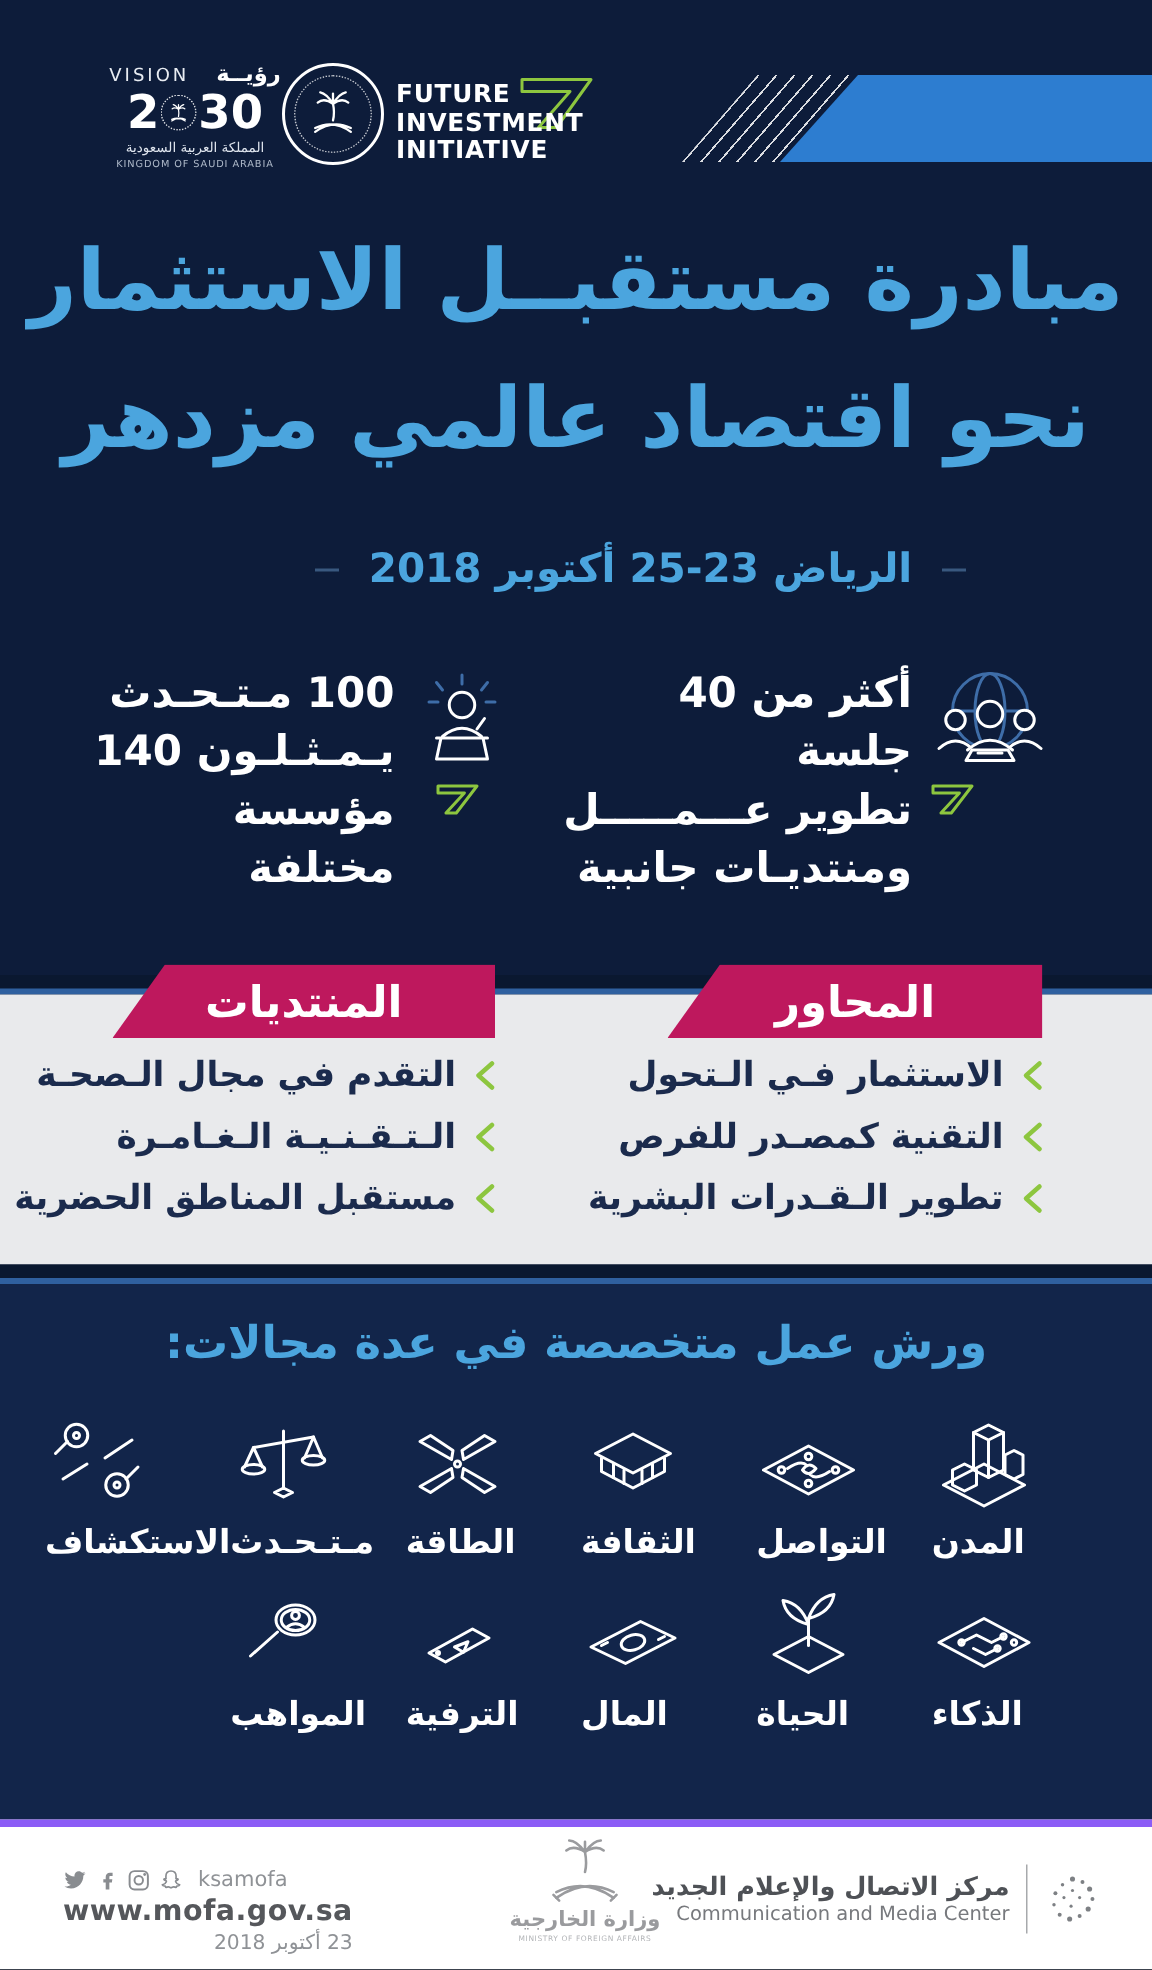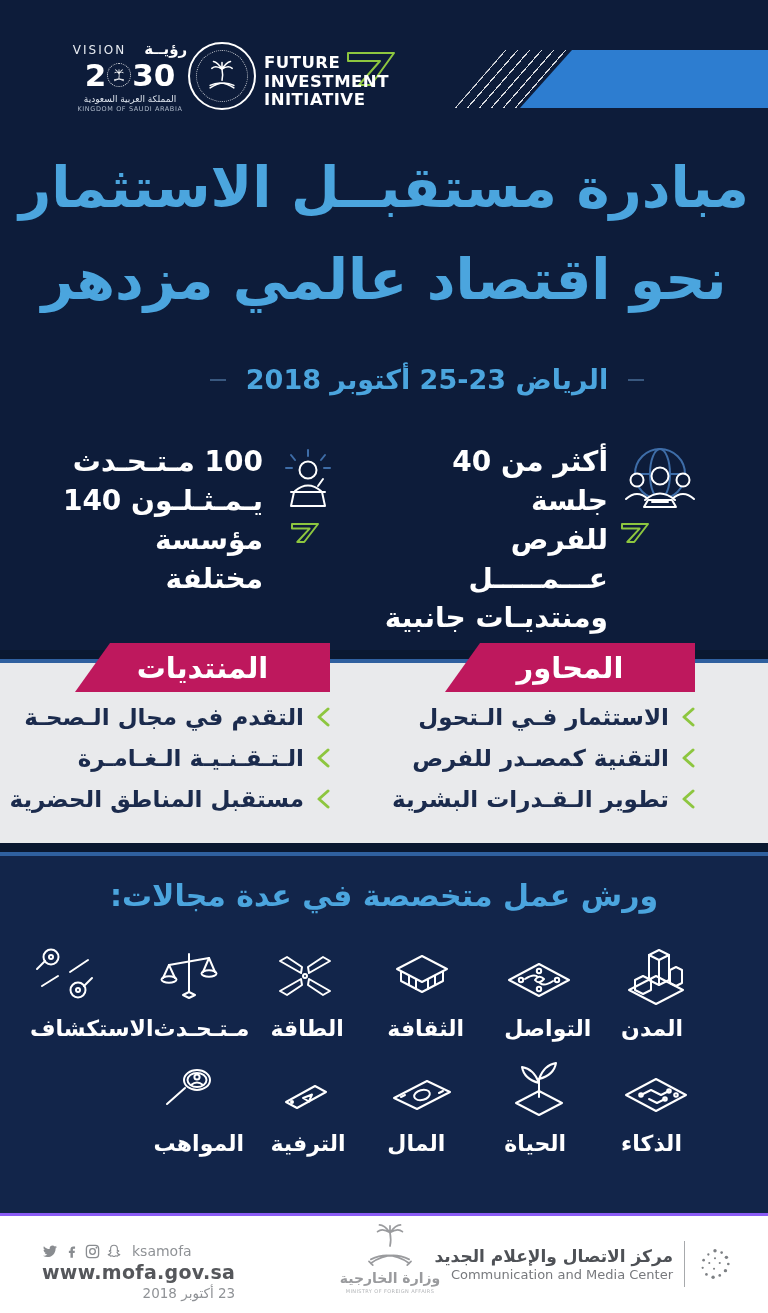--- a/index.html
+++ b/index.html
@@ -83,21 +83,21 @@
   .wicon path,.wicon circle,.wicon ellipse{stroke:#fff;stroke-width:2;fill:none;
     stroke-linejoin:round;stroke-linecap:round;}
   .sicon path,.sicon circle,.sicon ellipse{stroke:#fff;stroke-width:2;fill:none;
     stroke-linejoin:round;stroke-linecap:round;}
   .sicon .b{stroke:#3e6da8;}
   .sicon .g,.gseven path{stroke:#8dc63f;fill:none;stroke-width:2;stroke-linejoin:round;}
   .sicon .mask{fill:#0d1c3a;}
 
   
   .footer{left:0;top:1213px;width:768px;height:100px;background:#fff;
-          border-top:3px solid #8b5cf6;box-sizing:border-box;}
+          border-top:5px solid #8b5cf6;box-sizing:border-box;}
   .f-left{position:absolute;left:42px;top:27px;}
   .f-social{display:flex;align-items:center;gap:6px;}
   .f-handle{font-size:14px;color:#8f9296;margin-left:4px;}
   .f-web{font-size:19px;font-weight:bold;color:#55575b;letter-spacing:.3px;margin-top:2px;}
   .f-date{font-size:13.5px;color:#8f9296;direction:rtl;text-align:right;margin-top:2px;}
   .f-center{position:absolute;left:332px;top:8px;width:116px;text-align:center;color:#9a9b9e;}
   .f-mofa-ar{font-size:14px;font-weight:bold;direction:rtl;margin-top:-2px;}
   .f-mofa-en{font-size:5px;letter-spacing:.4px;color:#b3b5b8;margin-top:2px;}
   .f-right{position:absolute;right:34px;top:25px;display:flex;align-items:center;gap:11px;}
   .cmc-text{text-align:right;}
@@ -183,21 +183,21 @@
       <path class="mask" d="M58,55 q11,-10 22,0"></path>
       <circle class="mask" cx="46" cy="32" r="8.5"></circle>
       <path class="mask" d="M31,56 q15,-13 30,0"></path>
       <path d="M34,56 h24 l4,7 h-32 z"></path>
       <path d="M38,58 h16"></path>
       <path class="g" d="M8,80 H34 L20.2,98 H13.3 L25.6,84.6 H8 Z"></path>
     </svg>
   </div>
   <div class="abs stat-text stat-sessions-text">
     <div>أكثر من 40 جلسة</div>
-    <div>للفرص عـــمـــــل</div>
+    <div>تطوير عـــمـــــل</div>
     <div>ومنتديـات جانبية</div>
   </div>
 
   <div class="abs stat-speakers-icon sicon">
     <svg width="60" height="104" viewBox="0 0 60 104">
       <path class="b" d="M30,4 V10 M13,9 l4,5 M47,9 l-4,5 M8,22 h6 M52,22 h-6"></path>
       <circle cx="30" cy="24" r="8.5"></circle>
       <path d="M17,45 q13,-11 26,0"></path>
       <path d="M13,46 h34 M16,46 l-3,14 h34 l-3,-14"></path>
       <path d="M40,40 l5,-7"></path>

